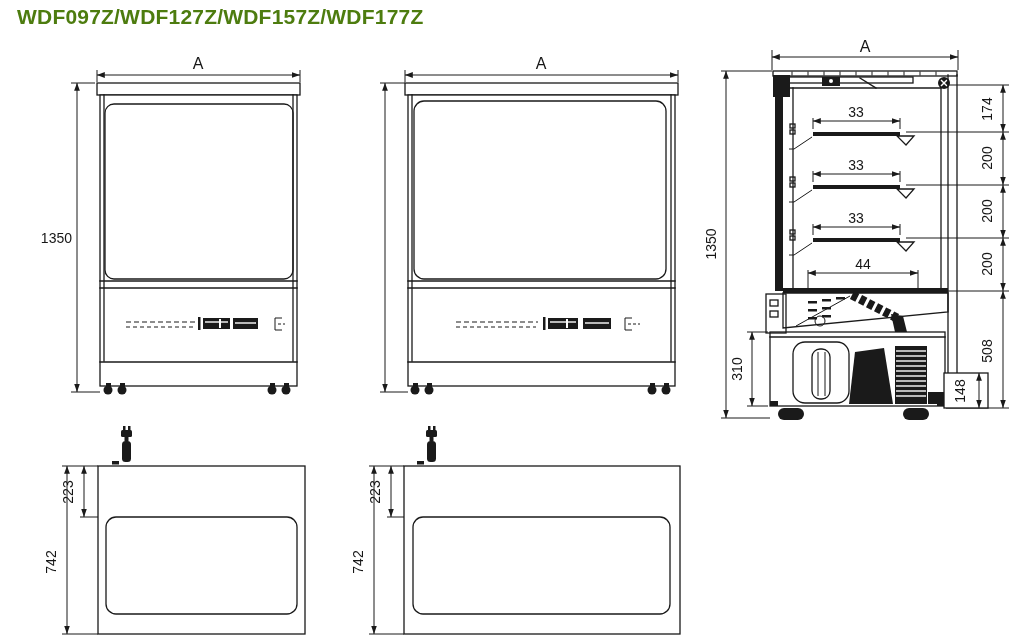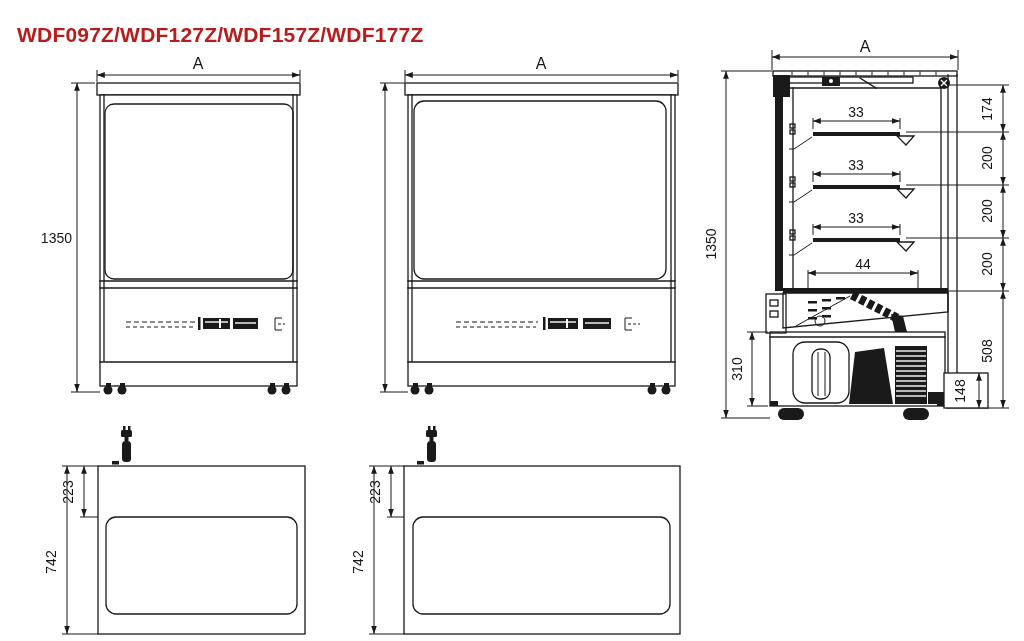--- a/index.html
+++ b/index.html
@@ -1,18 +1,18 @@
 <!DOCTYPE html>
 <html><head>
 <meta charset="utf-8">
 <style>
   html,body{margin:0;padding:0;background:#fff;}
   #canvas{position:relative;width:1024px;height:641px;background:#fff;overflow:hidden;
           font-family:"Liberation Sans",sans-serif;}
-  #title{position:absolute;left:17px;top:23px;font-size:21px;font-weight:600;color:#b91c1c;
+  #title{position:absolute;left:17px;top:5px;font-size:21px;font-weight:600;color:#4d7c0f;
          letter-spacing:.2px;font-family:"Liberation Sans",sans-serif;}
   svg{position:absolute;left:0;top:0;}
   .s  {stroke:#1a1a1a;stroke-width:1.3;fill:none;stroke-linecap:square;}
   .sw {stroke:#1a1a1a;stroke-width:1.3;fill:#fff;}
   .f  {fill:#1a1a1a;stroke:none;}
   .d  {stroke:#1a1a1a;stroke-width:1;fill:none;}
   .t  {font-family:"Liberation Sans",sans-serif;font-size:14px;fill:#161616;text-anchor:middle;}
   .ta {font-size:16px;}
   .te {text-anchor:end;}
   .ws {stroke:#fff;stroke-width:1.4;fill:none;}

